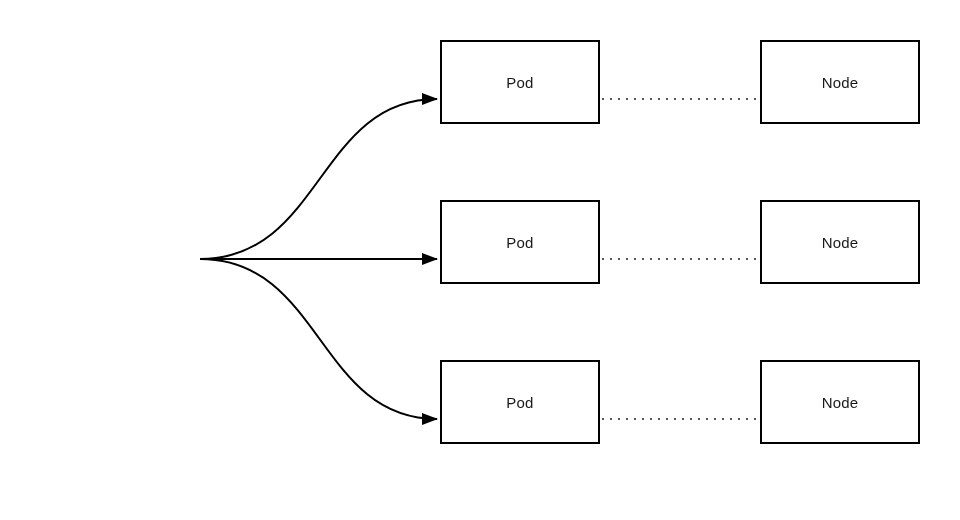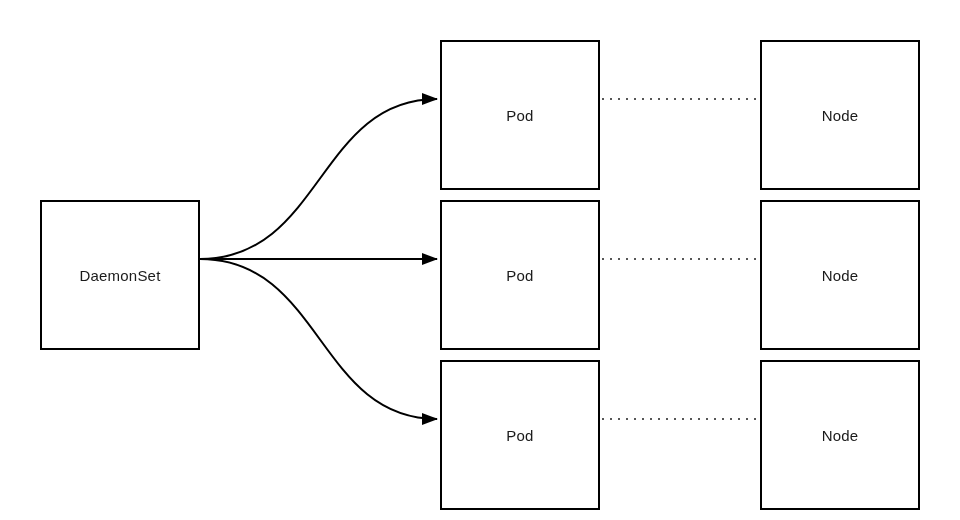--- a/index.html
+++ b/index.html
@@ -19,21 +19,21 @@
     position: absolute;
     left: 0;
     top: 0;
     width: 960px;
     height: 520px;
     pointer-events: none;
   }
   .shape {
     position: absolute;
     width: 160px;
-    height: 150px;
+    height: 84px;
     box-sizing: border-box;
     border: 2px solid #000000;
     background: #ffffff;
     display: flex;
     align-items: center;
     justify-content: center;
   }
   .shape-label {
     font-size: 15px;
     color: #1a1a1a;
@@ -76,23 +76,20 @@
 
     <path class="arrow-path" marker-end="url(#arrowhead)" d="M 200 259 C 322 259, 318 99, 437 99"></path>
     <path class="arrow-path" marker-end="url(#arrowhead)" d="M 200 259 L 437 259"></path>
     <path class="arrow-path" marker-end="url(#arrowhead)" d="M 200 259 C 322 259, 318 419, 437 419"></path>
 
     <path class="dotted-path" d="M 602 99 L 759 99"></path>
     <path class="dotted-path" d="M 602 259 L 759 259"></path>
     <path class="dotted-path" d="M 602 419 L 759 419"></path>
   </svg>
 
-  <div class="shape pos-daemonset">
-    <span class="shape-label">DaemonSet</span>
-  </div>
 
   <div class="shape pos-pod-1">
     <span class="shape-label">Pod</span>
   </div>
   <div class="shape pos-pod-2">
     <span class="shape-label">Pod</span>
   </div>
   <div class="shape pos-pod-3">
     <span class="shape-label">Pod</span>
   </div>

